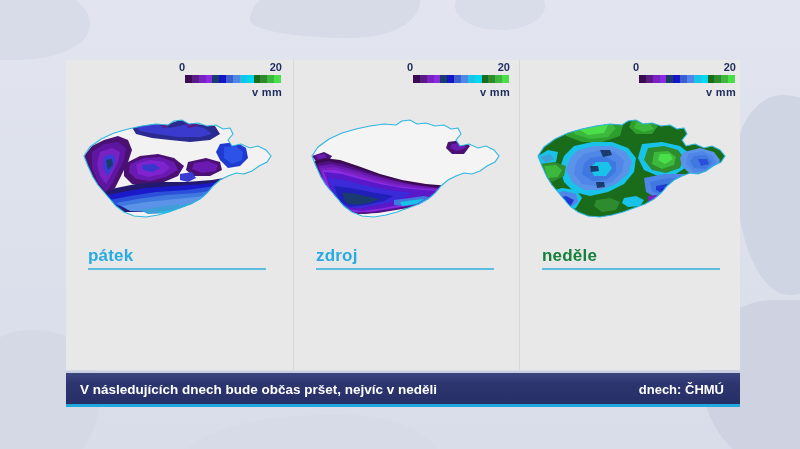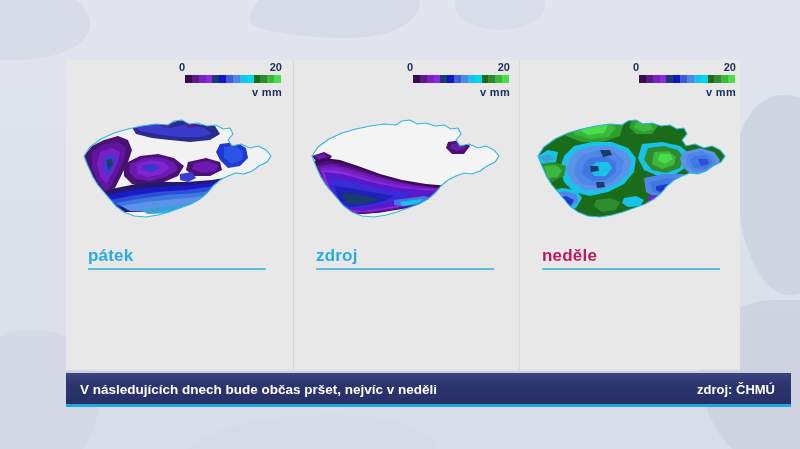--- a/index.html
+++ b/index.html
@@ -160,21 +160,21 @@
     width: 178px;
     height: 2px;
     background: #5fbde0;
   }
 
   
   #caption {
     position: absolute;
     left: 66px;
     top: 371px;
-    width: 725px;
+    width: 674px;
     height: 33px;
     background: linear-gradient(180deg, #3b4580 0%, #2c356e 35%, #262f66 100%);
     border-top: 2px solid #c9cfe2;
     box-sizing: border-box;
     text-decoration: underline;
   }
   #caption::after {
     content: "";
     position: absolute;
     left: 0;
@@ -494,24 +494,24 @@
           <path d="M18,62 L14,52 L20,43 L31,35 L44,29 L58,25 L72,22 L86,20
                    L98,21 L104,17 L112,16 L119,20 L128,19 L137,22 L146,21
                    L153,25 L160,24 L163,30 L158,36 L162,42 L171,40 L180,44
                    L188,42 L196,46 L201,52 L197,58 L189,62 L182,67 L174,70
                    L166,69 L158,72 L150,76 L143,82 L137,89 L130,95 L121,100
                    L110,104 L99,108 L88,111 L76,113 L64,112 L54,108 L46,102
                    L40,95 L34,88 L28,81 L23,73 Z" fill="none" stroke="#2fb6e0" stroke-width="1.1"></path>
         </svg>
       </div>
 
-      <div class="day-label" style="color: #be185d;">neděle</div>
+      <div class="day-label" style="color: #15803d;">neděle</div>
       <div class="day-rule" style="background: rgb(95, 189, 224);"></div>
     </div>
 
   </div>
 
   <div id="caption">
     <div class="caption-text">V následujících dnech bude občas pršet, nejvíc v neděli</div>
-    <div class="caption-source">zdroj: ČHMÚ</div>
+    <div class="caption-source">dnech: ČHMÚ</div>
   </div>
 
 </div>
 
 </body></html>

